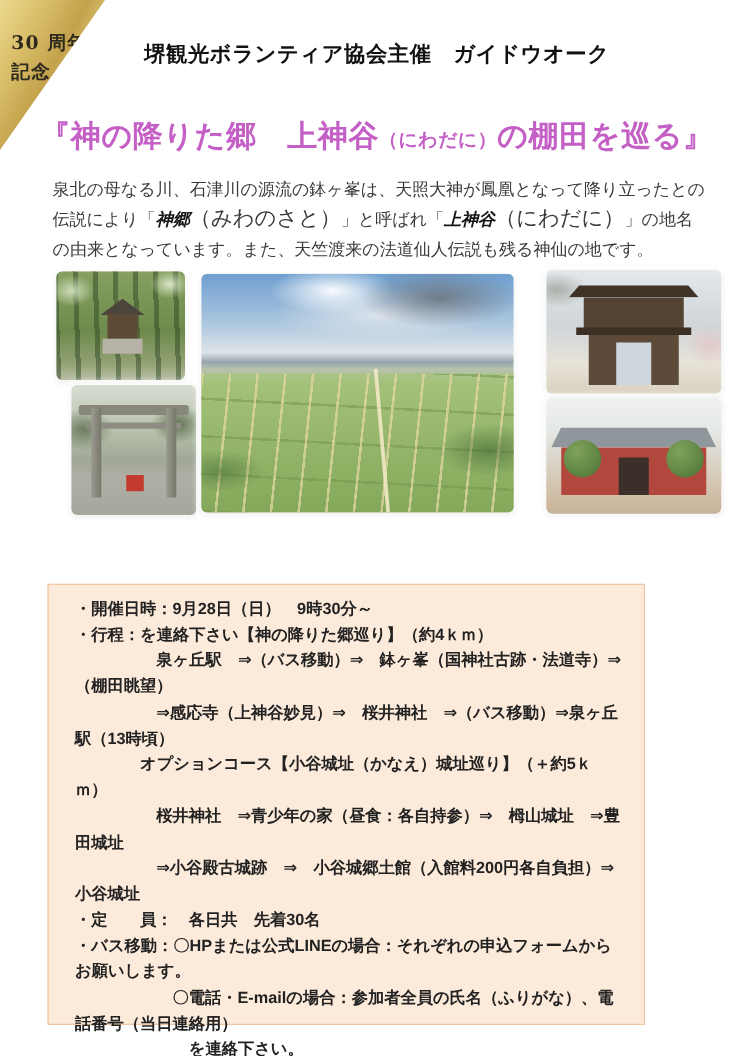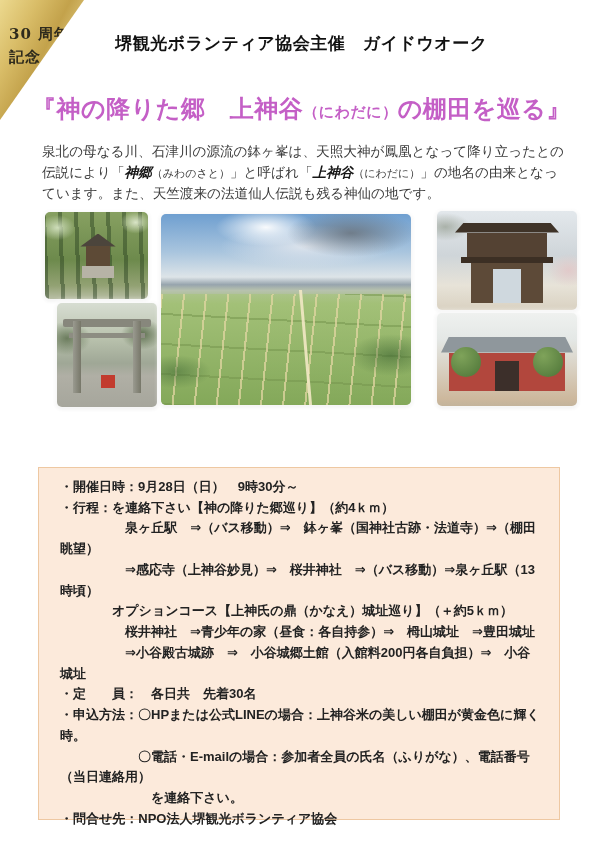--- a/index.html
+++ b/index.html
@@ -33,21 +33,21 @@
     margin-top:38px; text-align:center;
     font-weight:800; color:#c45fc6; letter-spacing:.5px;
   }
   .main-title .big { font-size:24px; }
   .main-title .small { font-size:15px; font-weight:800; }
 
   
   .intro { margin:16px 38px 0 42px; font-size:13.6px; line-height:1.56; color:#3a3a3a; }
   .intro p + p { margin-top:13px; }
   .intro b { color:#161616; font-weight:800;font-style:italic; }
-  .intro .furi { font-size:11px; }
+  .intro .furi { font-size:17px; }
 
   
   .collage { position:relative; height:196px; margin-top:6px; }
   .photo { position:absolute; border-radius:5px; overflow:hidden; box-shadow:0 0 5px 2px rgba(255,255,255,.9), 0 1px 4px rgba(0,0,0,.18); }
 
   .photo-forest-shrine { left:45px; top:1px; width:103px; height:87px;
     background:
       radial-gradient(ellipse 26px 18px at 12% 18%, rgba(214,228,196,.9), rgba(214,228,196,0) 70%),
       radial-gradient(ellipse 22px 16px at 88% 12%, rgba(226,236,210,.9), rgba(226,236,210,0) 70%),
       repeating-linear-gradient(88deg, rgba(38,62,30,.45) 0 4px, rgba(0,0,0,0) 4px 16px),
@@ -108,21 +108,21 @@
     background:#8f979c; clip-path:polygon(0 100%,6% 0,94% 0,100% 100%); }
   .hall-wall { position:absolute; left:12px; top:40px; width:116px; height:38px; background:#b2473d; }
   .hall-door { position:absolute; left:58px; top:48px; width:24px; height:30px; background:#3c2f2a; }
   .hall-tree-left { position:absolute; left:14px; top:34px; width:30px; height:30px; border-radius:50%;
     background:radial-gradient(circle at 35% 30%, #7fa35a, #4c7337); }
   .hall-tree-right { position:absolute; left:96px; top:34px; width:30px; height:30px; border-radius:50%;
     background:radial-gradient(circle at 35% 30%, #7fa35a, #4c7337); }
 
   
   .details-box {
-    position:absolute; left:38px; top:467px; width:522px; height:353px;
+    position:absolute; left:38px; top:467px; width:478px; height:353px;
     background:#fceadb; border:1px solid #eec8a2;
     padding:9px 16px 10px 21px;
     font-size:13px; font-weight:700; color:#222; line-height:1.595;
   }
   .detail-line { white-space:pre-wrap; }
 </style>
 </head>
 <body>
 
 <div class="page">
@@ -172,24 +172,24 @@
       <div class="hall-tree-left"></div>
       <div class="hall-tree-right"></div>
     </div>
   </div>
 
   <div class="details-box">
     <div class="detail-line">・開催日時：9月28日（日）　9時30分～</div>
     <div class="detail-line">・行程：を連絡下さい【神の降りた郷巡り】（約4ｋｍ）</div>
     <div class="detail-line">　　　　　泉ヶ丘駅　⇒（バス移動）⇒　鉢ヶ峯（国神社古跡・法道寺）⇒（棚田眺望）</div>
     <div class="detail-line">　　　　　⇒感応寺（上神谷妙見）⇒　桜井神社　⇒（バス移動）⇒泉ヶ丘駅（13時頃）</div>
-    <div class="detail-line">　　　　オプションコース【上神氏の鼎（かなえ）城址巡り】（＋約5ｋｍ）</div>
+    <div class="detail-line">　　　　オプションコース【小谷城址（かなえ）城址巡り】（＋約5ｋｍ）</div>
     <div class="detail-line">　　　　　桜井神社　⇒青少年の家（昼食：各自持参）⇒　栂山城址　⇒豊田城址</div>
     <div class="detail-line">　　　　　⇒小谷殿古城跡　⇒　小谷城郷土館（入館料200円各自負担）⇒　小谷城址</div>
     <div class="detail-line">・定　　員：　各日共　先着30名</div>
-    <div class="detail-line">・申込方法：〇HPまたは公式LINEの場合：上神谷米の美しい棚田が黄金色に輝く時。</div>
+    <div class="detail-line">・バス移動：〇HPまたは公式LINEの場合：それぞれの申込フォームからお願いします。</div>
     <div class="detail-line">　　　　　　〇電話・E-mailの場合：参加者全員の氏名（ふりがな）、電話番号（当日連絡用）</div>
     <div class="detail-line">　　　　　　　を連絡下さい。</div>
     <div class="detail-line">・問合せ先：NPO法人堺観光ボランティア協会</div>
 
   </div>
 
 </div>
 
 </body></html>

